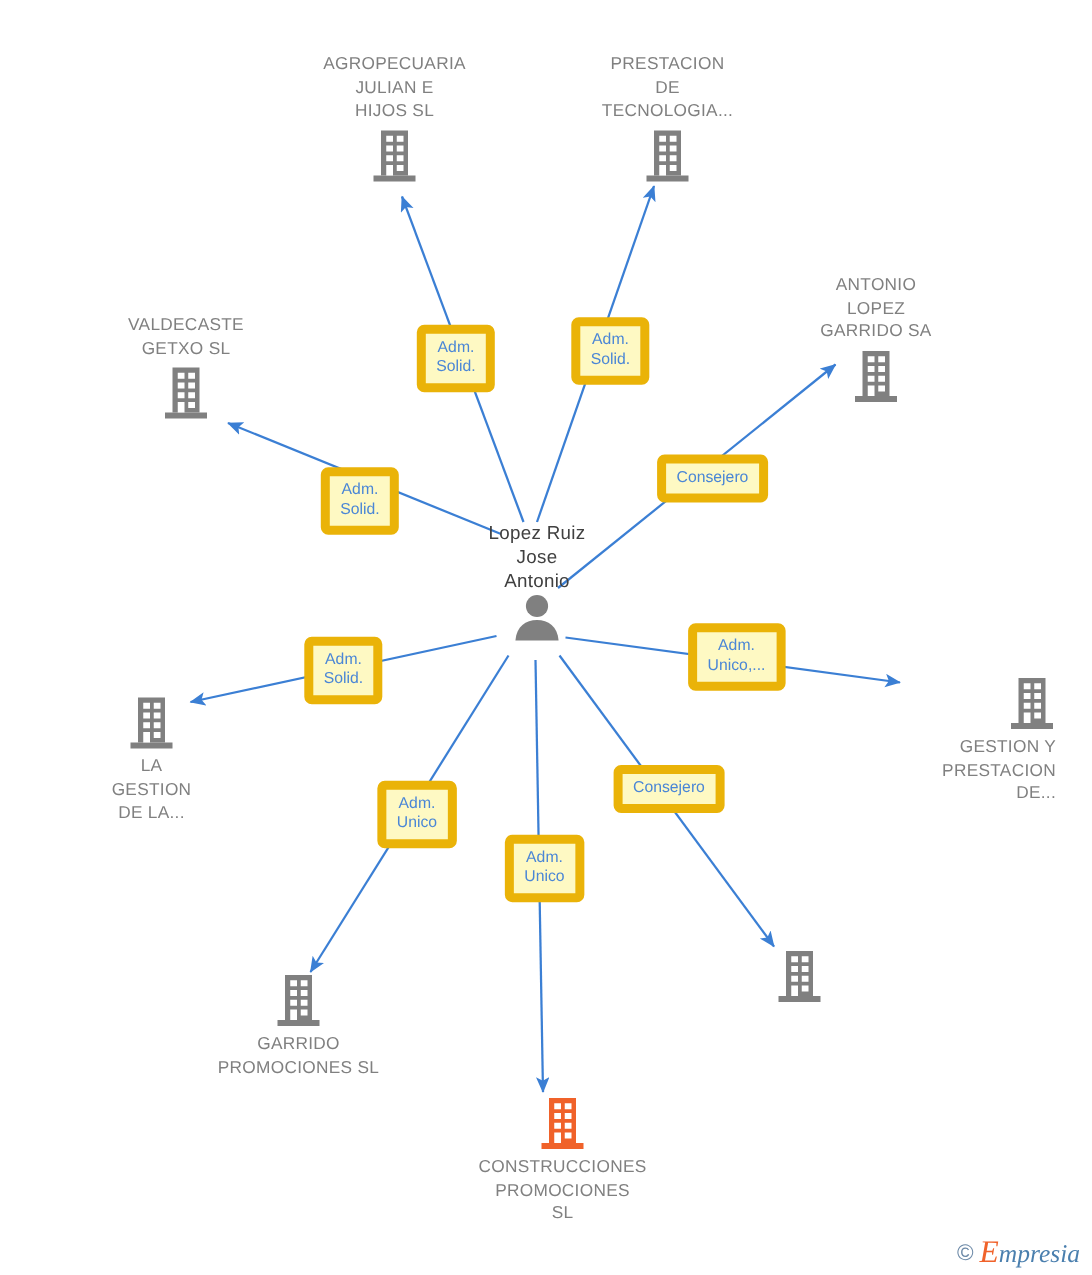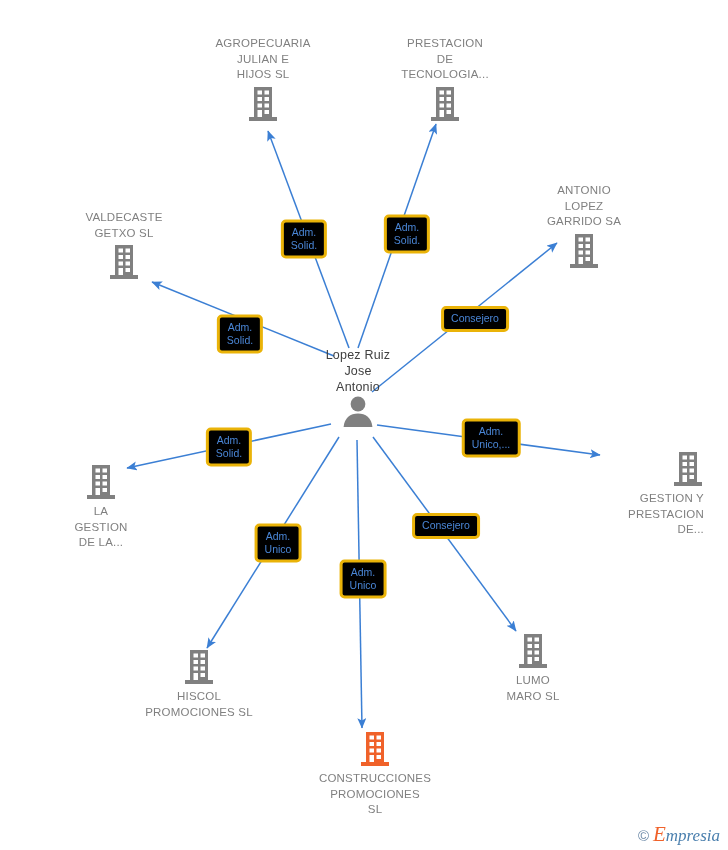--- a/index.html
+++ b/index.html
@@ -46,23 +46,23 @@
   }
   .node.company .node-label { margin-top: 3px; }
   .node.company.label-top .node-label { margin-bottom: 2px; }
   .node.person .node-label {
     color: #404040;
     font-size: 12.5px;
     line-height: 16px;
   }
   .edge-label {
     position: absolute;
-    border: 3px solid #eab308;
+    border: 6px solid #eab308;
     border-radius: 5px;
-    background: #000000;
+    background: #fef9c3;
     color: #4a86d6;
     font-size: 10.5px;
     line-height: 13px;
     text-align: center;
     padding: 3px 7px 4px 7px;
     white-space: pre-line;
     transform: translate(-50%, -50%);
     box-sizing: border-box;
   }
   #watermark {
@@ -243,41 +243,39 @@
         <rect x="10.5" y="5.5" width="4.5" height="4" fill="#ffffff"></rect>
         <rect x="17.5" y="5.5" width="4.5" height="4" fill="#ffffff"></rect>
         <rect x="10.5" y="12" width="4.5" height="4" fill="#ffffff"></rect>
         <rect x="17.5" y="12" width="4.5" height="4" fill="#ffffff"></rect>
         <rect x="10.5" y="18.5" width="4.5" height="4" fill="#ffffff"></rect>
         <rect x="17.5" y="18.5" width="4.5" height="4" fill="#ffffff"></rect>
         <rect x="10.5" y="25" width="4.5" height="7" fill="#ffffff"></rect>
         <rect x="17.5" y="25" width="4.5" height="4" fill="#ffffff"></rect>
       </svg>
     </span>
-    <span class="node-label">HISCOL
+    <span class="node-label">GARRIDO
 PROMOCIONES SL</span>
   </div>
 
   <div class="node company" style="left:533px; top:632px;">
     <span class="icon-wrap">
       <svg width="32" height="38" viewBox="0 0 32 38">
         <rect x="7" y="2" width="18" height="30" fill="#808080"></rect>
         <rect x="2" y="32" width="28" height="4" fill="#808080"></rect>
         <rect x="10.5" y="5.5" width="4.5" height="4" fill="#ffffff"></rect>
         <rect x="17.5" y="5.5" width="4.5" height="4" fill="#ffffff"></rect>
         <rect x="10.5" y="12" width="4.5" height="4" fill="#ffffff"></rect>
         <rect x="17.5" y="12" width="4.5" height="4" fill="#ffffff"></rect>
         <rect x="10.5" y="18.5" width="4.5" height="4" fill="#ffffff"></rect>
         <rect x="17.5" y="18.5" width="4.5" height="4" fill="#ffffff"></rect>
         <rect x="10.5" y="25" width="4.5" height="7" fill="#ffffff"></rect>
         <rect x="17.5" y="25" width="4.5" height="4" fill="#ffffff"></rect>
       </svg>
     </span>
-    <span class="node-label">LUMO
-MARO  SL</span>
   </div>
 
   <div class="node company" style="left:375px; top:730px;">
     <span class="icon-wrap">
       <svg width="32" height="38" viewBox="0 0 32 38">
         <rect x="7" y="2" width="18" height="30" fill="#f0622a"></rect>
         <rect x="2" y="32" width="28" height="4" fill="#f0622a"></rect>
         <rect x="10.5" y="5.5" width="4.5" height="4" fill="#ffffff"></rect>
         <rect x="17.5" y="5.5" width="4.5" height="4" fill="#ffffff"></rect>
         <rect x="10.5" y="12" width="4.5" height="4" fill="#ffffff"></rect>

